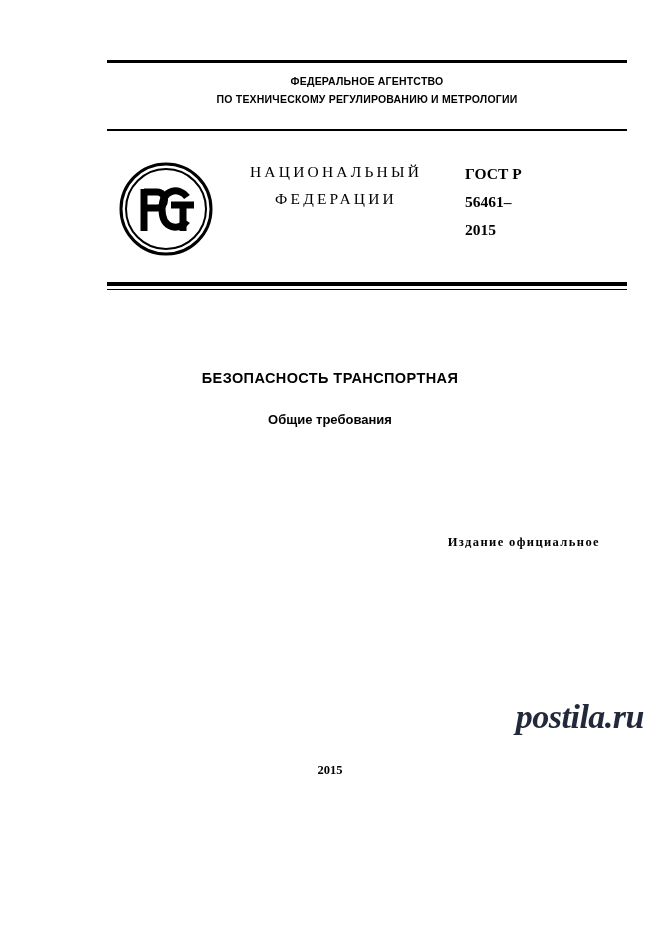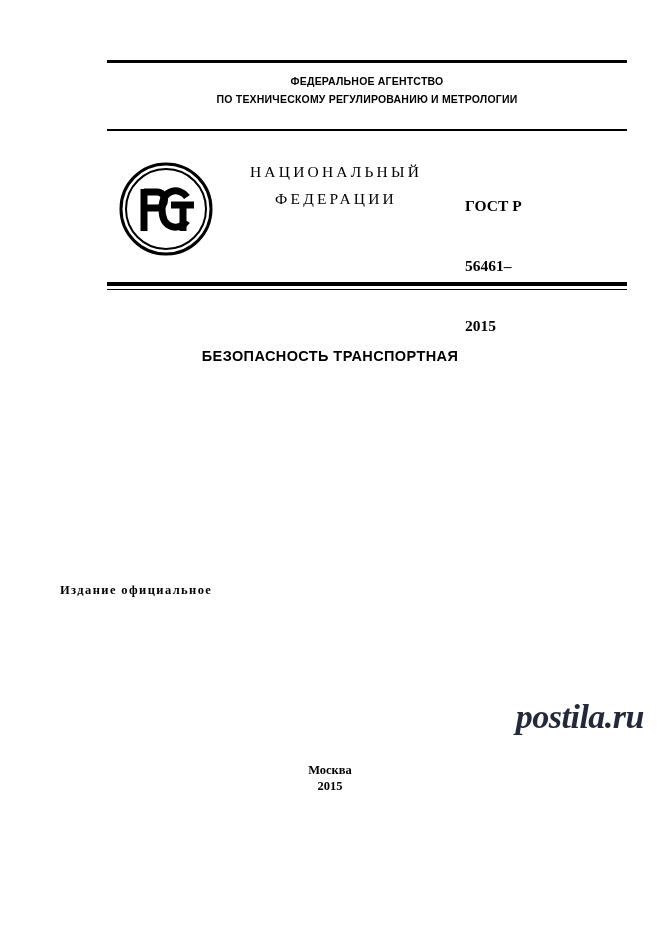--- a/index.html
+++ b/index.html
@@ -108,28 +108,27 @@
     top: 160px;
     width: 165px;
     text-align: left;
     font-family: "Liberation Serif", serif;
     font-weight: bold;
     font-size: 15.5px;
     line-height: 28px;
   }
   .gost div {
     white-space: nowrap;
-    margin-top: 32px;
   }
 
   
   .subject {
     position: absolute;
     left: 60px;
-    top: 348px;
+    top: 370px;
     width: 540px;
     text-align: center;
     font-family: "Liberation Sans", sans-serif;
     font-weight: bold;
     font-size: 14.5px;
     letter-spacing: 0.4px;
   }
   .subtitle {
     position: absolute;
     left: 60px;
@@ -139,26 +138,25 @@
     font-family: "Liberation Sans", sans-serif;
     font-weight: bold;
     font-size: 13px;
   }
 
   .official {
     position: absolute;
     left: 60px;
     top: 535px;
     width: 540px;
-    text-align: left;
+    text-align: right;
     font-family: "Liberation Serif", serif;
     font-weight: bold;
     font-size: 12.5px;
     letter-spacing: 1.4px;
-    margin-top: 48px;
   }
 
   
   .imprint {
     position: absolute;
     left: 60px;
     top: 762px;
     width: 540px;
     text-align: center;
     font-family: "Liberation Serif", serif;
@@ -221,23 +219,23 @@
   <div class="gost">
     <div>ГОСТ Р</div>
     <div>56461–</div>
     <div>2015</div>
   </div>
 
   <div class="rule-bottom-thick"></div>
   <div class="rule-bottom-thin"></div>
 
   <div class="subject">БЕЗОПАСНОСТЬ ТРАНСПОРТНАЯ</div>
+  <div class="subtitle">Общие требования</div>
 
   <div class="official">Издание официальное</div>
 
   <div class="imprint">
-    <div>Москва</div>
     <div>2015</div>
   </div>
 
   <div class="watermark">postila.ru</div>
 
 </div>
 
 </body></html>

